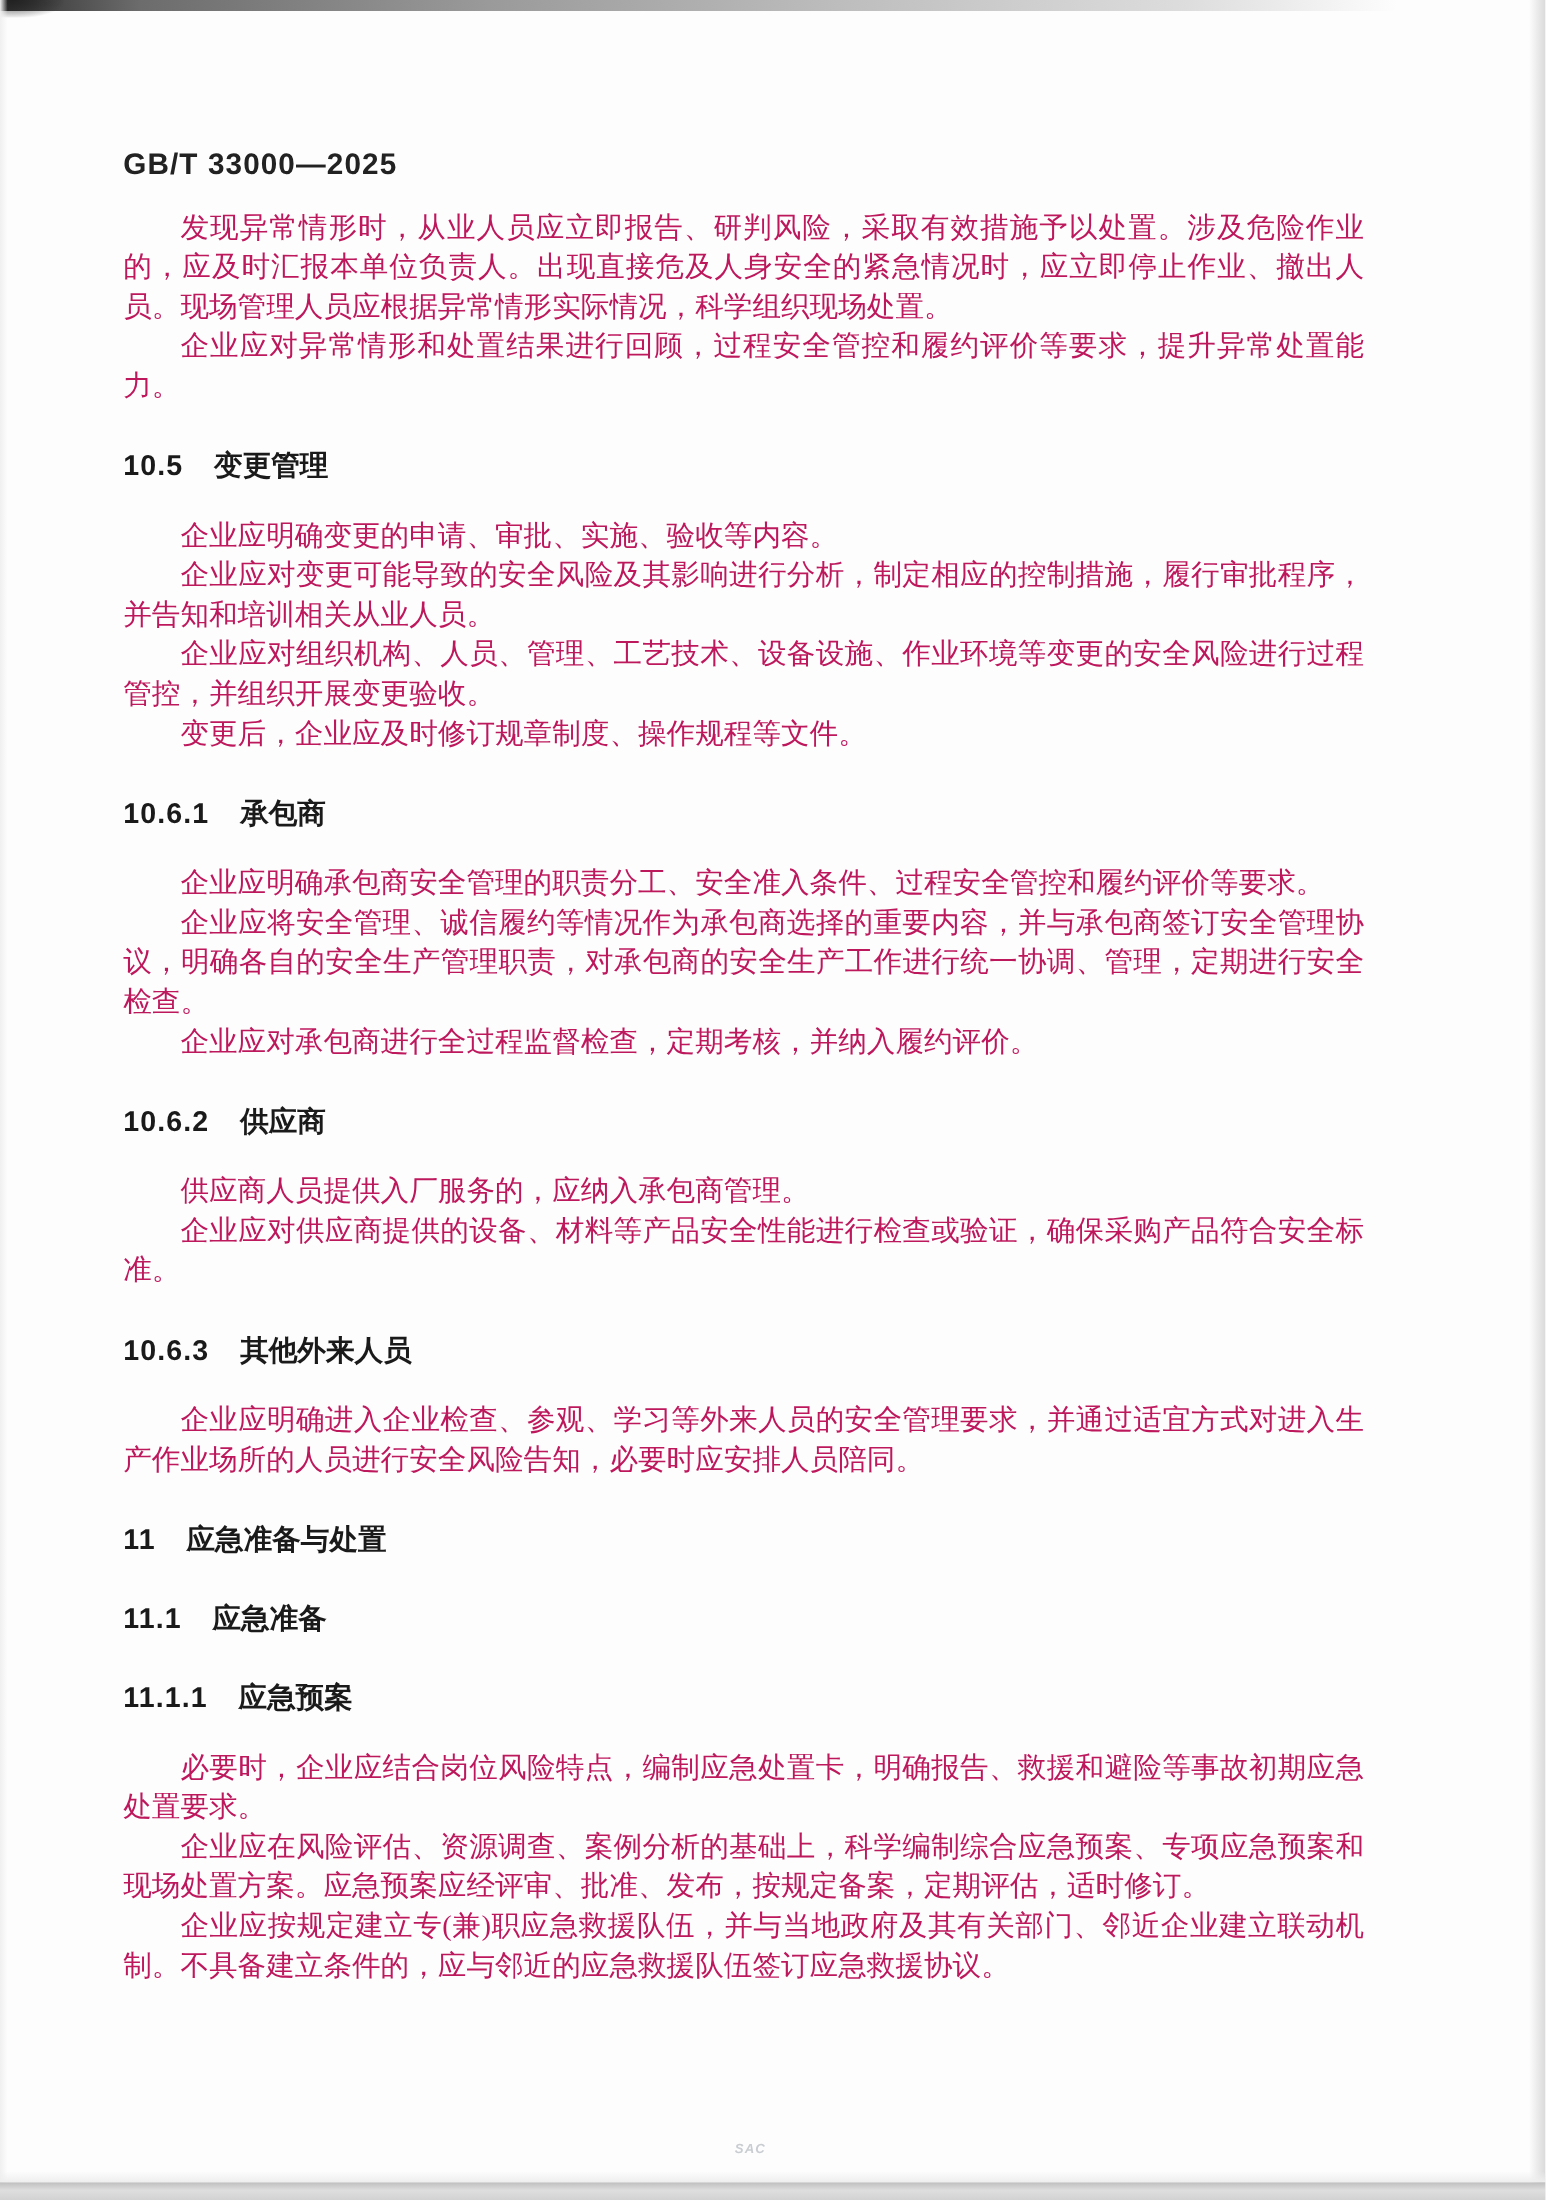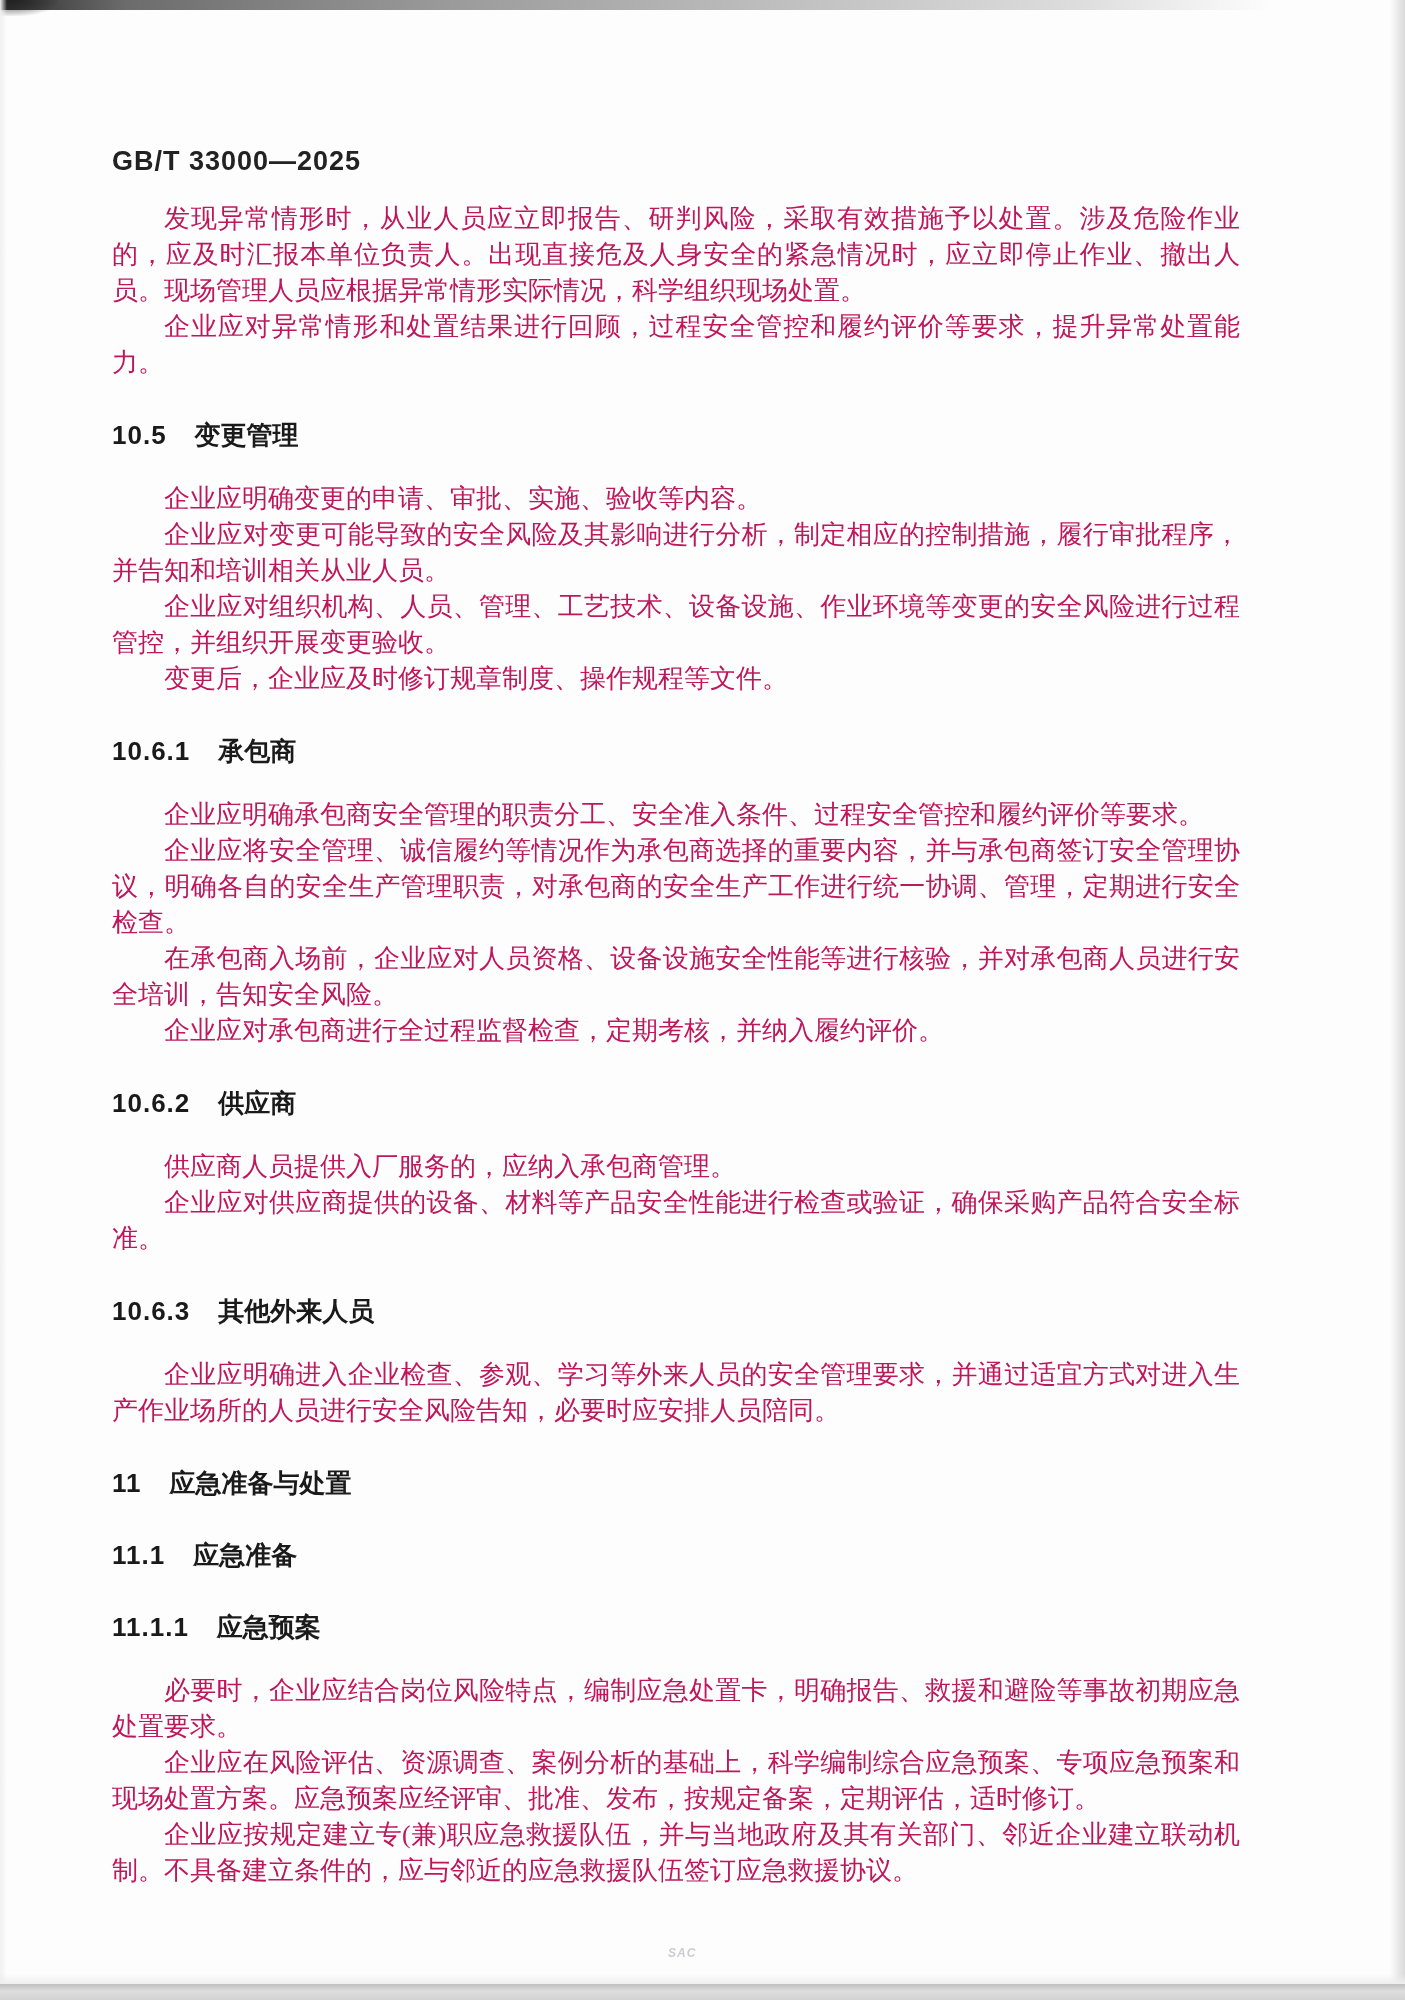--- a/index.html
+++ b/index.html
@@ -8,21 +8,21 @@
     height: 2000px;
     position: relative;
     background: #fdfdfd;
     overflow: hidden;
     font-family: "Liberation Serif", "DejaVu Serif", serif;
     color: #1e1e1e;
   }
   .page {
     position: absolute;
     inset: 0;
-    padding: 16px 165px 0 112px;
+    padding: 4px 165px 0 112px;
     box-sizing: border-box;
   }
   .doc-code {
     margin-top: 130px;
     font-family: "Liberation Sans", "DejaVu Sans", sans-serif;
     font-weight: bold;
     font-size: 27px;
     letter-spacing: 1px;
     color: #222;
   }
@@ -105,21 +105,20 @@
       <div class="p">发现异常情形时，从业人员应立即报告、研判风险，采取有效措施予以处置。涉及危险作业的，应及时汇报本单位负责人。出现直接危及人身安全的紧急情况时，应立即停止作业、撤出人员。现场管理人员应根据异常情形实际情况，科学组织现场处置。</div>
       <div class="p">企业应对异常情形和处置结果进行回顾，过程安全管控和履约评价等要求，提升异常处置能力。</div>
       <div class="h2"><span class="h-num">10.5</span><span class="h-title">变更管理</span></div>
       <div class="p">企业应明确变更的申请、审批、实施、验收等内容。</div>
       <div class="p">企业应对变更可能导致的安全风险及其影响进行分析，制定相应的控制措施，履行审批程序，并告知和培训相关从业人员。</div>
       <div class="p">企业应对组织机构、人员、管理、工艺技术、设备设施、作业环境等变更的安全风险进行过程管控，并组织开展变更验收。</div>
       <div class="p">变更后，企业应及时修订规章制度、操作规程等文件。</div>
       <div class="h3"><span class="h-num">10.6.1</span><span class="h-title">承包商</span></div>
       <div class="p">企业应明确承包商安全管理的职责分工、安全准入条件、过程安全管控和履约评价等要求。</div>
       <div class="p">企业应将安全管理、诚信履约等情况作为承包商选择的重要内容，并与承包商签订安全管理协议，明确各自的安全生产管理职责，对承包商的安全生产工作进行统一协调、管理，定期进行安全检查。</div>
-      <div class="p">在承包商入场前，企业应对人员资格、设备设施安全性能等进行核验，并对承包商人员进行安全培训，告知安全风险。</div>
       <div class="p">企业应对承包商进行全过程监督检查，定期考核，并纳入履约评价。</div>
       <div class="h3"><span class="h-num">10.6.2</span><span class="h-title">供应商</span></div>
       <div class="p">供应商人员提供入厂服务的，应纳入承包商管理。</div>
       <div class="p">企业应对供应商提供的设备、材料等产品安全性能进行检查或验证，确保采购产品符合安全标准。</div>
       <div class="h3"><span class="h-num">10.6.3</span><span class="h-title">其他外来人员</span></div>
       <div class="p">企业应明确进入企业检查、参观、学习等外来人员的安全管理要求，并通过适宜方式对进入生产作业场所的人员进行安全风险告知，必要时应安排人员陪同。</div>
       <div class="h1"><span class="h-num">11</span><span class="h-title">应急准备与处置</span></div>
       <div class="h2"><span class="h-num">11.1</span><span class="h-title">应急准备</span></div>
       <div class="h3"><span class="h-num">11.1.1</span><span class="h-title">应急预案</span></div>
       <div class="p">必要时，企业应结合岗位风险特点，编制应急处置卡，明确报告、救援和避险等事故初期应急处置要求。</div>

